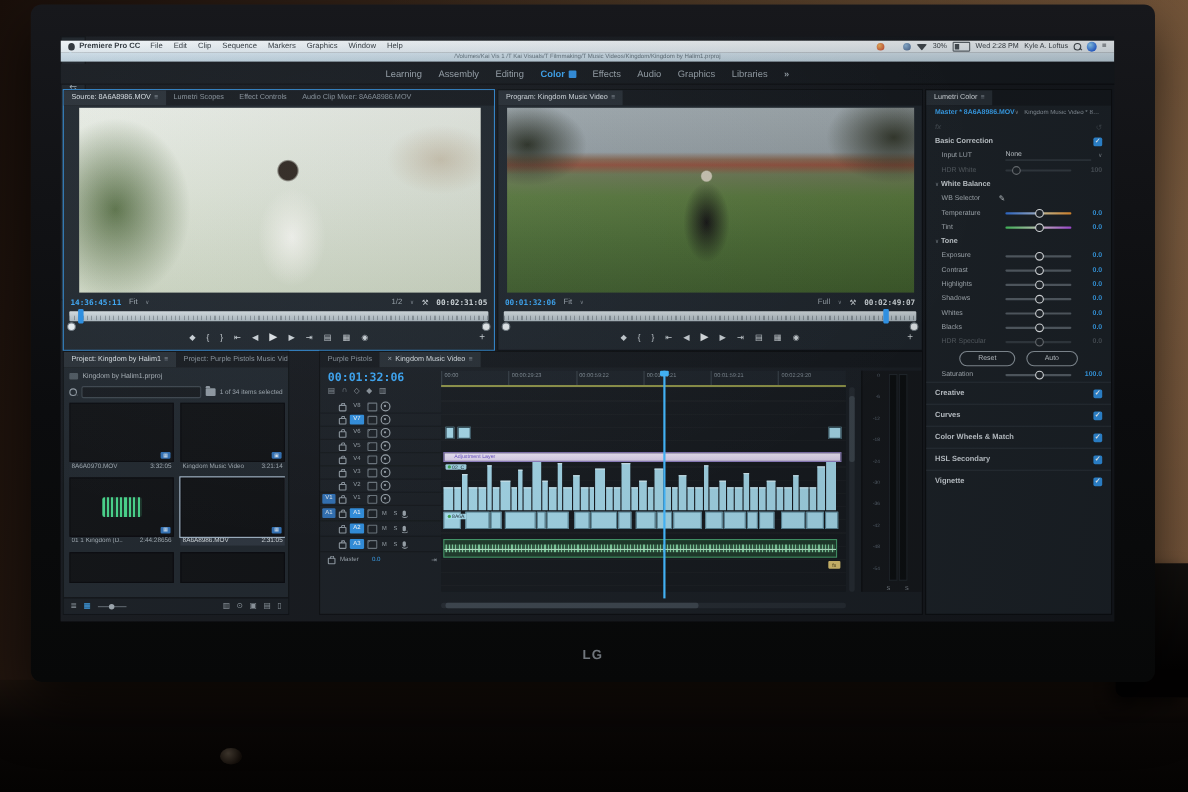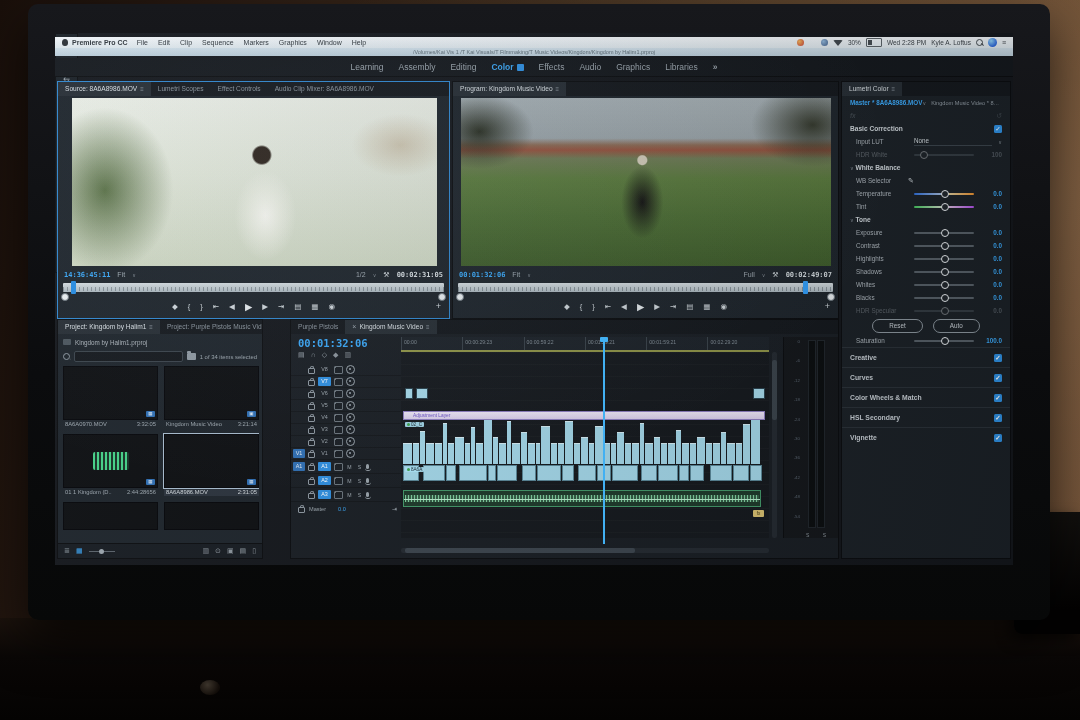--- a/index.html
+++ b/index.html
@@ -799,13 +799,14 @@
           </div>
         <div class="mbar b1"></div>
         <div class="mbar b2"></div>
         <div class="solo-row">S S</div>
       </div>
       <div class="hsb"></div>
     </div>
 
     <div class="glare"></div>
   </div>
+  <div class="lg-logo">LG</div>
 </div>
 
 </body></html>

